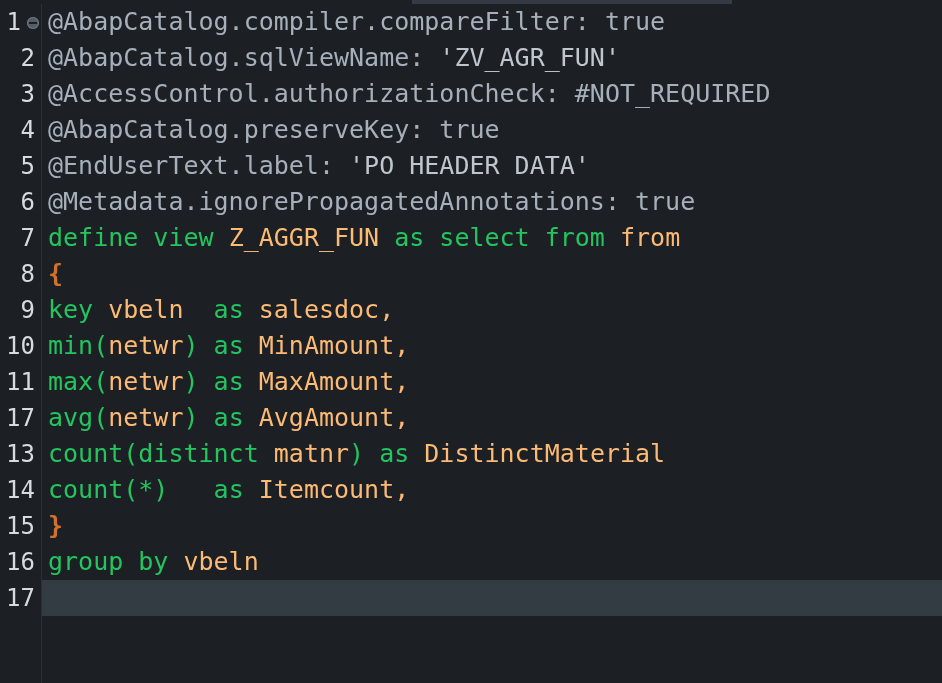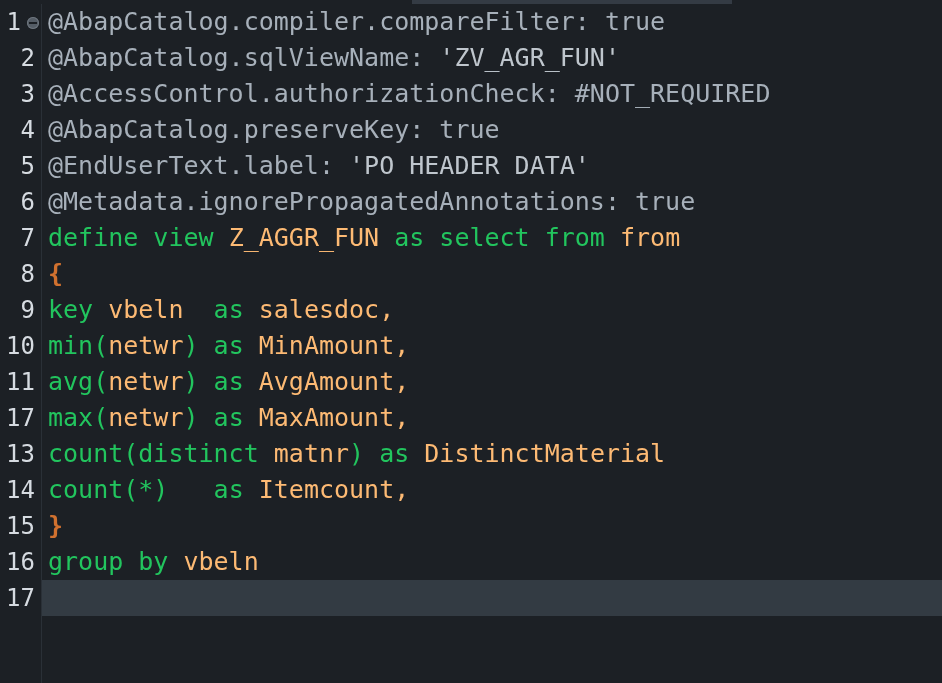--- a/index.html
+++ b/index.html
@@ -150,22 +150,22 @@
         <div class="line"><span class="tok-ann">@AbapCatalog.compiler.compareFilter: true</span></div>
         <div class="line"><span class="tok-ann">@AbapCatalog.sqlViewName: </span><span class="tok-str">'ZV_AGR_FUN'</span></div>
         <div class="line"><span class="tok-ann">@AccessControl.authorizationCheck: #NOT_REQUIRED</span></div>
         <div class="line"><span class="tok-ann">@AbapCatalog.preserveKey: true</span></div>
         <div class="line"><span class="tok-ann">@EndUserText.label: </span><span class="tok-str">'PO HEADER DATA'</span></div>
         <div class="line"><span class="tok-ann">@Metadata.ignorePropagatedAnnotations: true</span></div>
         <div class="line"><span class="tok-kw">define view </span><span class="tok-id">Z_AGGR_FUN </span><span class="tok-kw">as select from </span><span class="tok-id">from</span></div>
         <div class="line"><span class="tok-punct">{</span></div>
         <div class="line"><span class="tok-kw">key </span><span class="tok-id">vbeln  </span><span class="tok-kw">as </span><span class="tok-id">salesdoc,</span></div>
         <div class="line"><span class="tok-kw">min(</span><span class="tok-id">netwr</span><span class="tok-kw">) </span><span class="tok-kw">as </span><span class="tok-id">MinAmount,</span></div>
+        <div class="line"><span class="tok-kw">max(</span><span class="tok-id">netwr</span><span class="tok-kw">) </span><span class="tok-kw">as </span><span class="tok-id">MaxAmount,</span></div>
         <div class="line"><span class="tok-kw">avg(</span><span class="tok-id">netwr</span><span class="tok-kw">) </span><span class="tok-kw">as </span><span class="tok-id">AvgAmount,</span></div>
-        <div class="line"><span class="tok-kw">max(</span><span class="tok-id">netwr</span><span class="tok-kw">) </span><span class="tok-kw">as </span><span class="tok-id">MaxAmount,</span></div>
         <div class="line"><span class="tok-kw">count(distinct </span><span class="tok-id">matnr</span><span class="tok-kw">) </span><span class="tok-kw">as </span><span class="tok-id">DistinctMaterial</span></div>
         <div class="line"><span class="tok-kw">count(*)   </span><span class="tok-kw">as </span><span class="tok-id">Itemcount,</span></div>
         <div class="line"><span class="tok-punct">}</span></div>
         <div class="line"><span class="tok-kw">group by </span><span class="tok-id">vbeln</span></div>
         <div class="line active">&nbsp;</div>
       </div>
   </div>
 
 </div>
 

